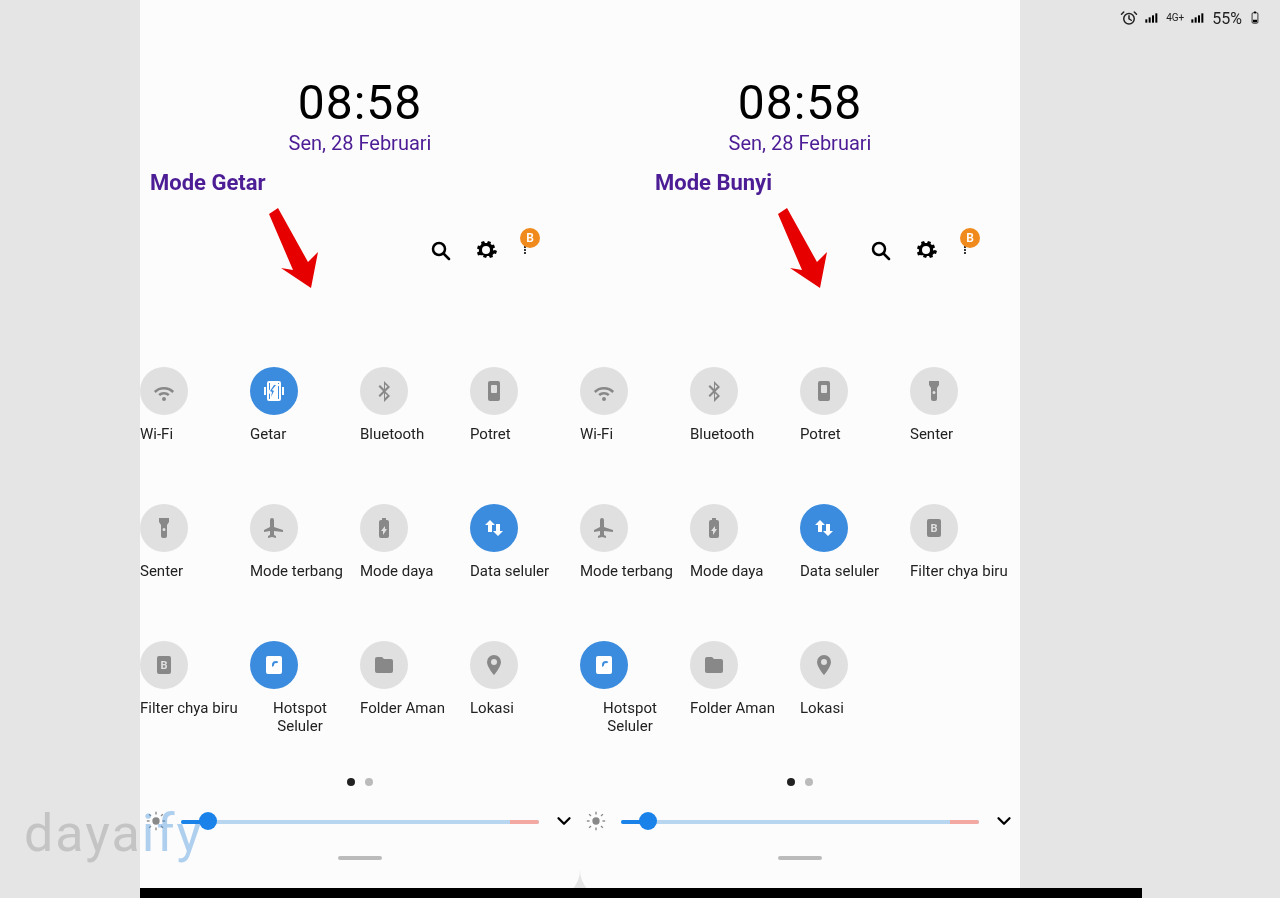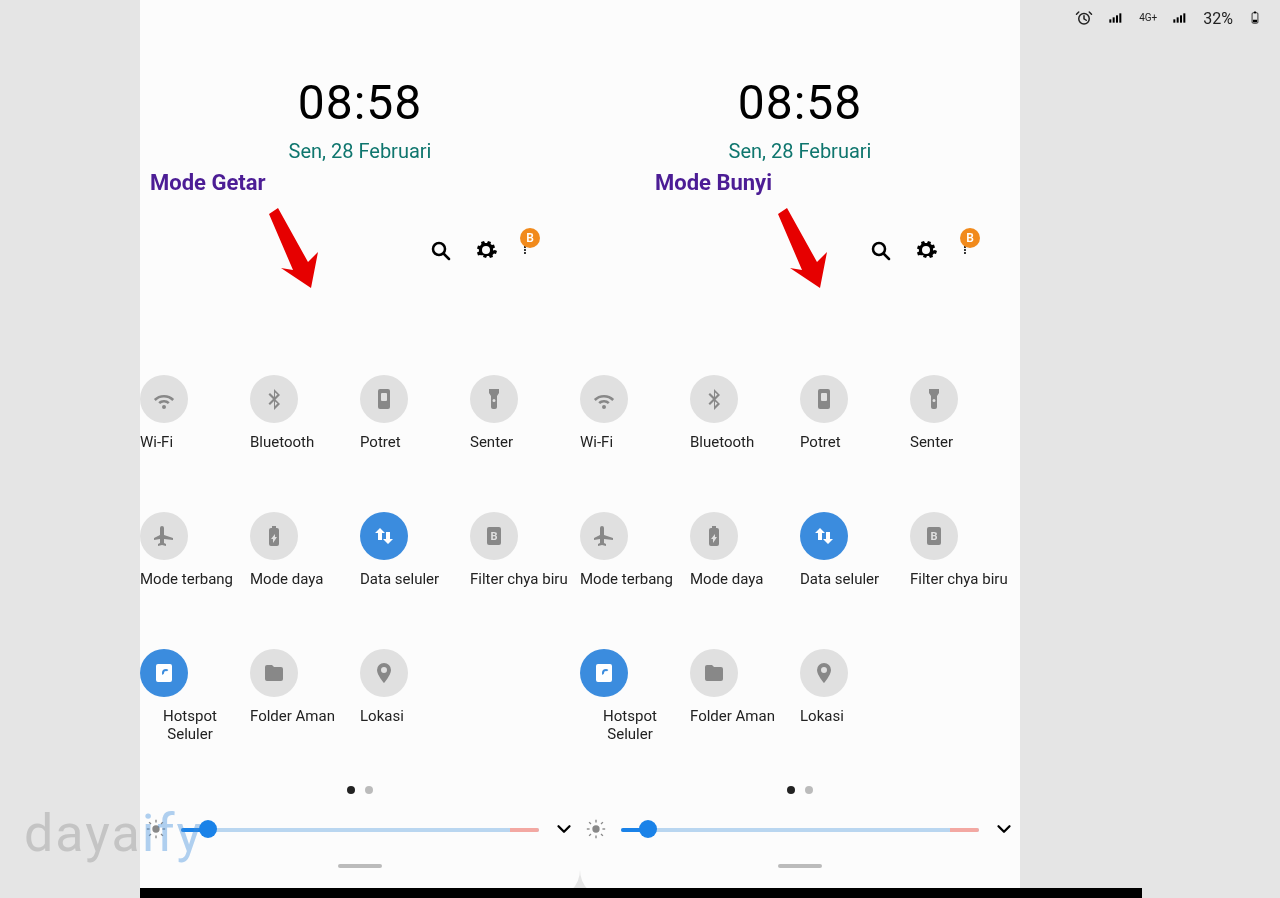--- a/index.html
+++ b/index.html
@@ -10,21 +10,21 @@
     height: 898px;
     position: relative;
     overflow: hidden;
   }
   .status-bar {
     position: absolute;
     top: 8px;
     right: 18px;
     display: flex;
     align-items: center;
-    gap: 15px;
+    gap: 6px;
     font-size: 16px;
     color: #222;
   }
   .status-bar svg { display: block; }
   .panels-wrap {
     position: absolute;
     top: 0;
     left: 140px;
     width: 807px;
     height: 898px;
@@ -42,23 +42,23 @@
   .panel.left { border-bottom-right-radius: 28px; }
   .panel.right { border-bottom-left-radius: 28px; }
   .time {
     margin-top: 74px;
     font-size: 48px;
     font-weight: 400;
     letter-spacing: 1px;
     color: #000;
   }
   .date {
-    margin-top: 8px;
+    margin-top: 0;
     font-size: 20px;
-    color: #0f766e;
+    color: #4c1d95;
   }
   .annot {
     position: absolute;
     color: #4c1d95;
     font-weight: 700;
     font-size: 22px;
   }
   .annot.left-a { top: 170px; left: 150px; }
   .annot.right-a { top: 170px; left: 655px; }
   .arrow {
@@ -290,21 +290,21 @@
   <svg width="18" height="18" viewBox="0 0 24 24">
       <use href="#i-alarm"></use>
     </svg>
   <svg width="16" height="16" viewBox="0 0 24 24">
       <use href="#i-signal"></use>
     </svg>
   <span style="font-size:10px;line-height:1">4G+</span>
   <svg width="16" height="16" viewBox="0 0 24 24">
       <use href="#i-signal"></use>
     </svg>
-  <span>32%</span>
+  <span>55%</span>
   <svg width="14" height="20" viewBox="0 0 24 24">
       <use href="#i-batt-s"></use>
     </svg>
 </div>
 
 <div class="panels-wrap">
 
 <div class="panel left">
       <div class="time">08:58</div>
       <div class="date">Sen, 28 Februari</div>
@@ -320,20 +320,28 @@
           </svg><div class="badge">B</div></div>
       </div>
       <div class="grid">
         <div class="tile">
           <div class="tile-icon inactive">
             <svg viewBox="0 0 24 24">
               <use href="#i-wifi"></use>
             </svg>
           </div>
           <div class="tile-label">Wi-Fi</div>
+        </div>
+        <div class="tile">
+          <div class="tile-icon active">
+            <svg viewBox="0 0 24 24">
+              <use href="#i-vibrate"></use>
+            </svg>
+          </div>
+          <div class="tile-label">Getar</div>
         </div>
         <div class="tile">
           <div class="tile-icon inactive">
             <svg viewBox="0 0 24 24">
               <use href="#i-bluetooth"></use>
             </svg>
           </div>
           <div class="tile-label">Bluetooth</div>
         </div>
         <div class="tile">

